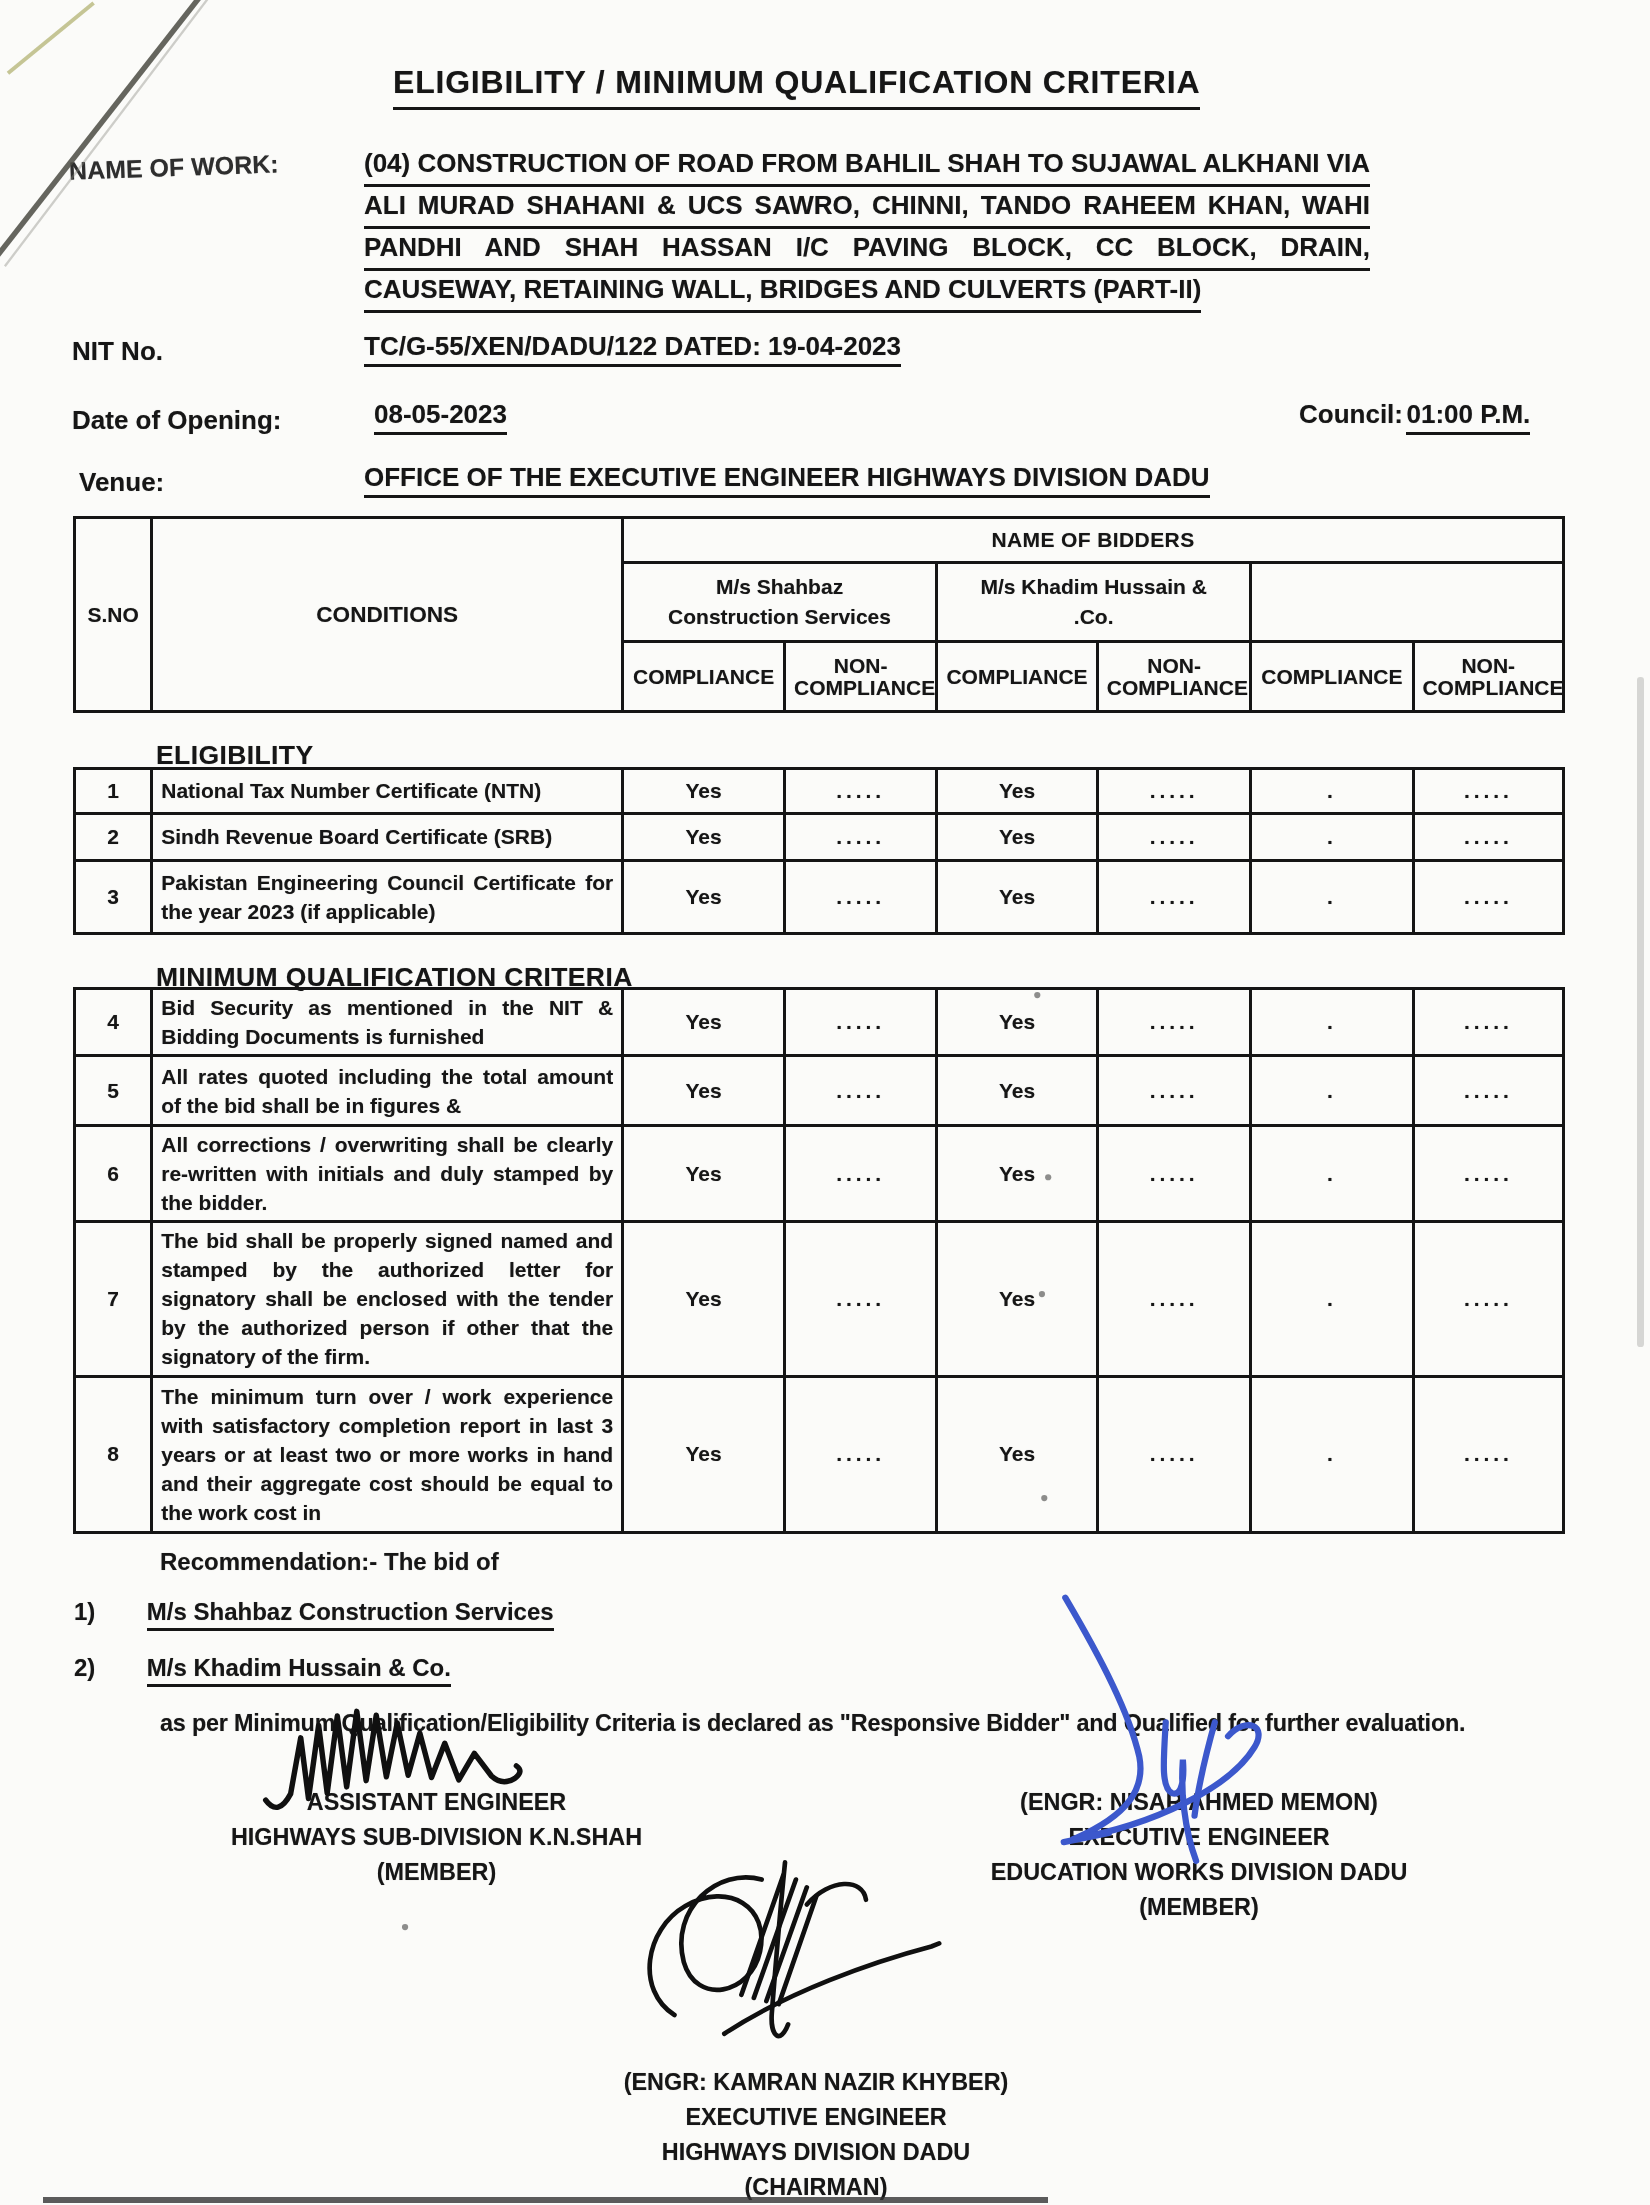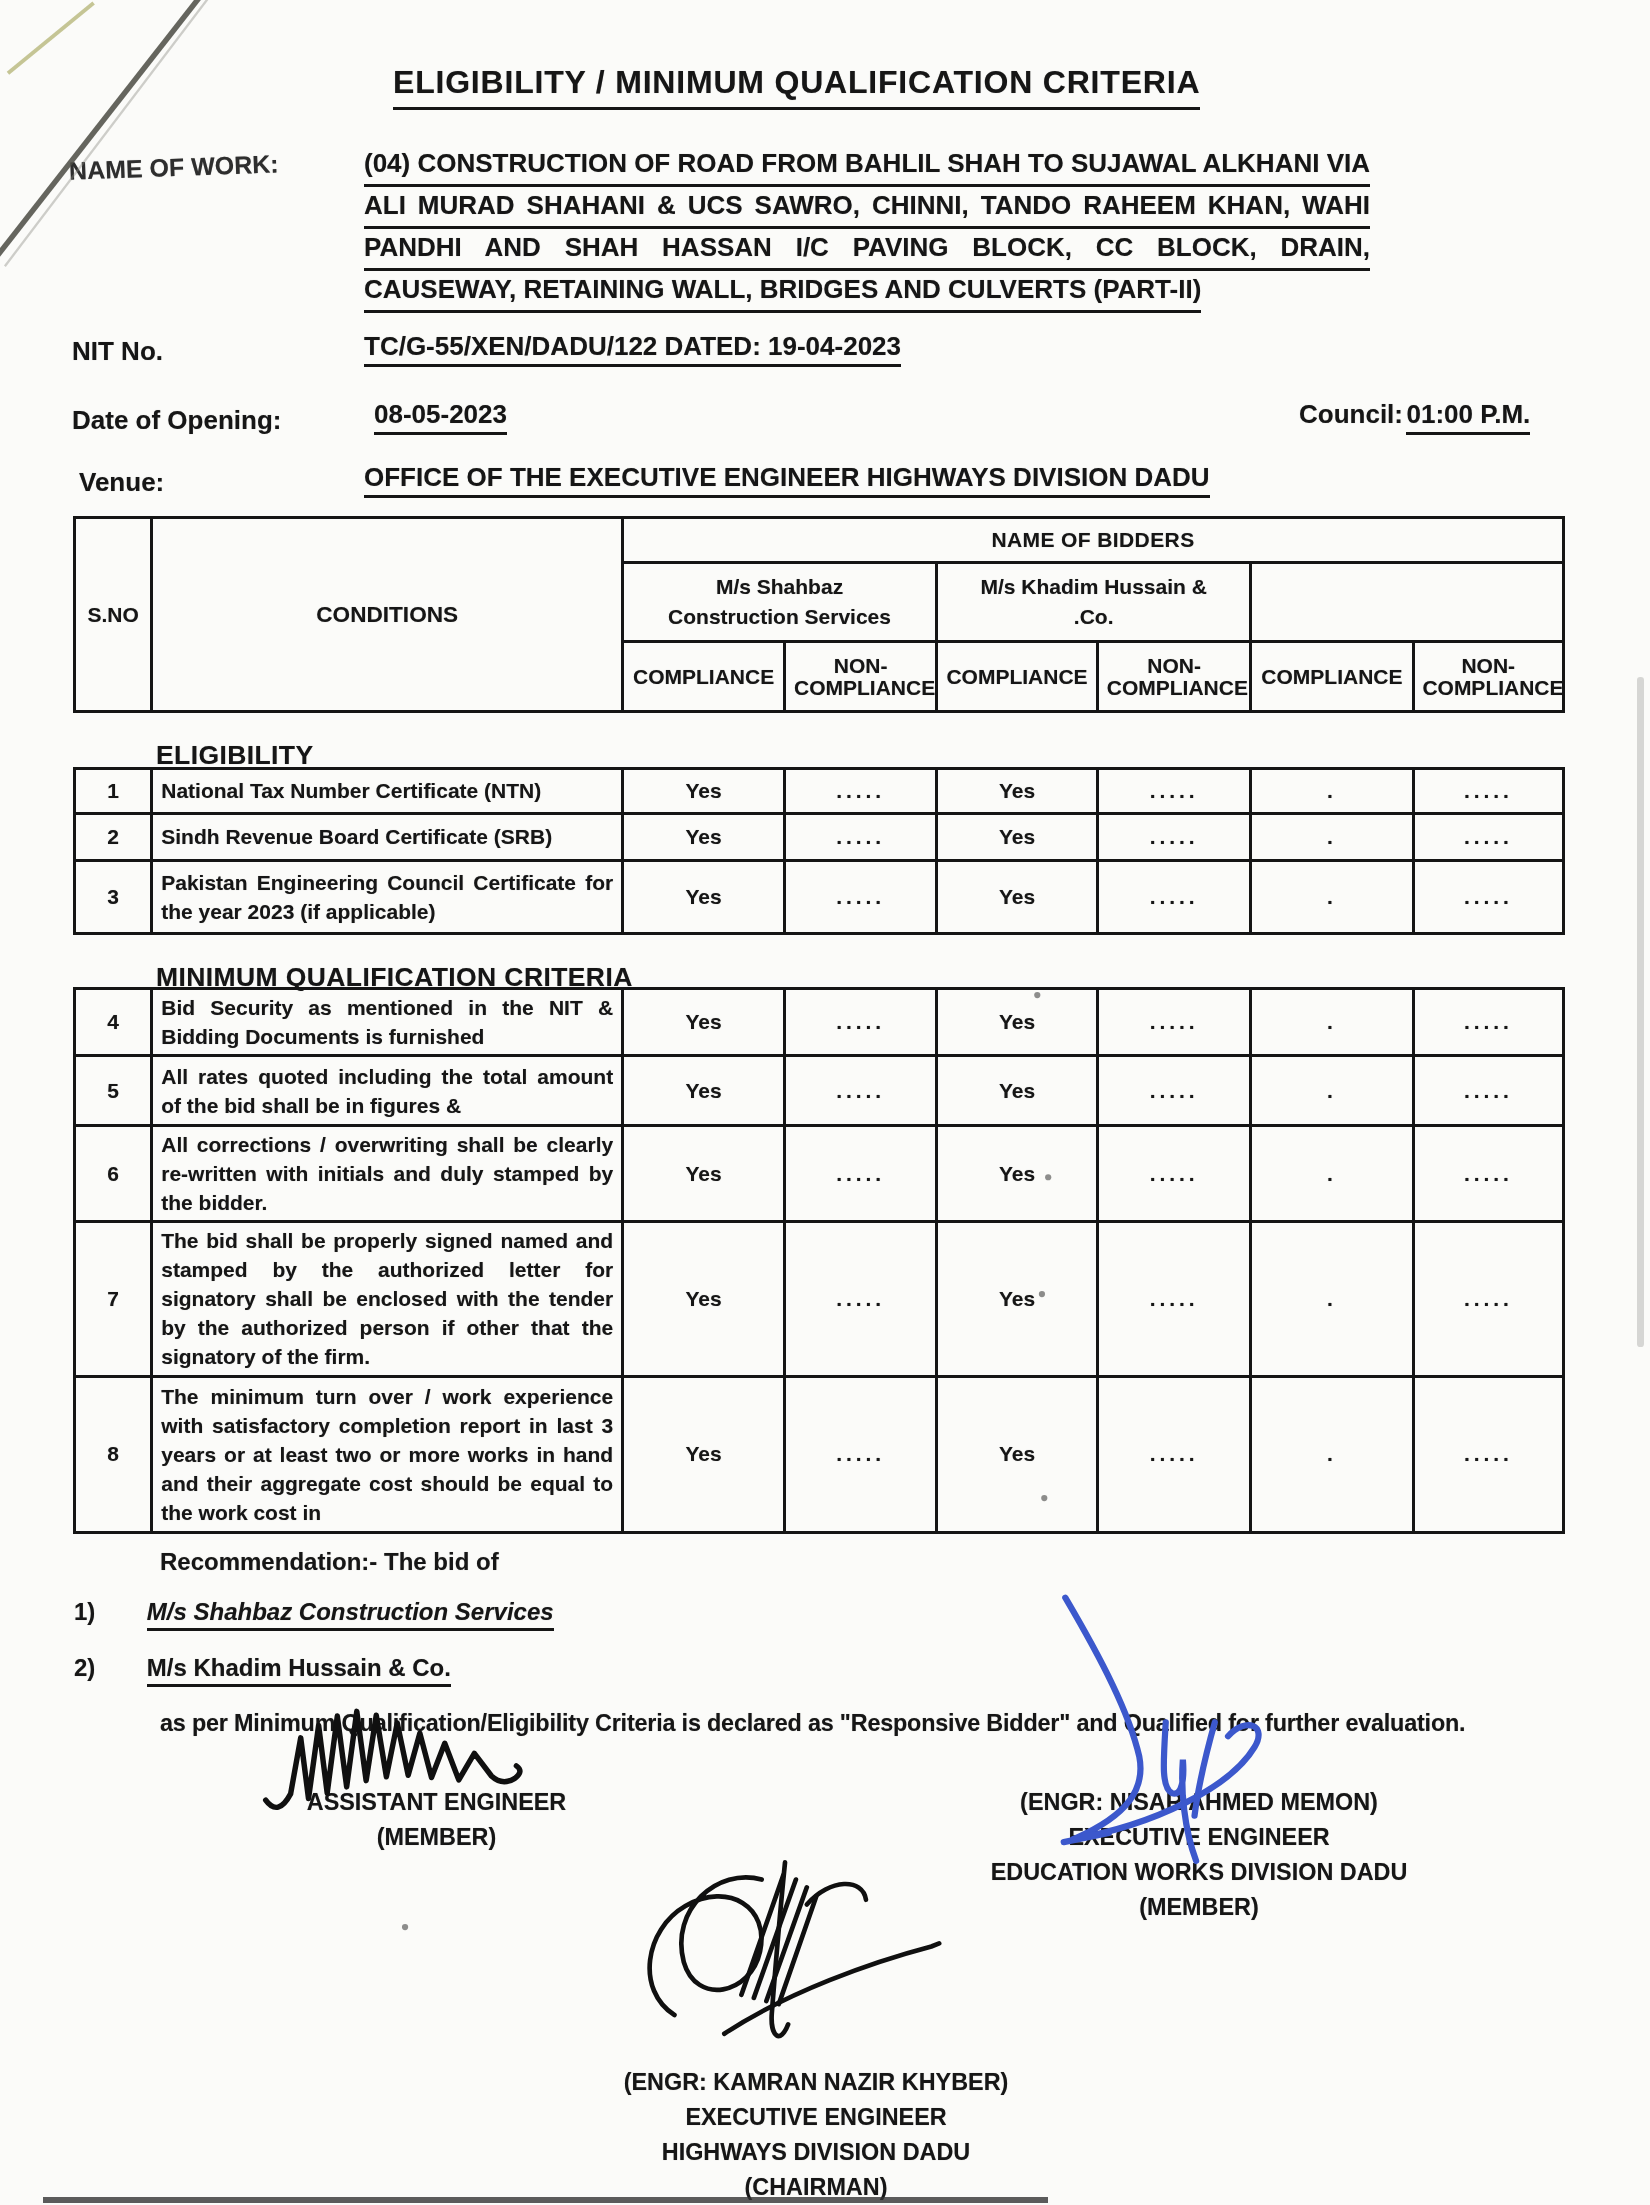--- a/index.html
+++ b/index.html
@@ -265,30 +265,31 @@
       <td class="c dots">.....</td>
       <td class="c dots">.</td>
       <td class="c dots">.....</td>
     </tr>
   </tbody>
     </table>
 
   <div class="abs reco-intro">Recommendation:- The bid of</div>
   <div class="abs" style="left:74px;top:1598px;">
     <span class="reco-num">1)</span>
-    <span class="reco-item" style="margin-left:48px;font-style:italic;">M/s Shahbaz Construction Services</span>
+    <span class="reco-item" style="margin-left:48px;">M/s Shahbaz Construction Services</span>
   </div>
   <div class="abs" style="left:74px;top:1654px;">
     <span class="reco-num">2)</span>
     <span class="reco-item" style="margin-left:48px;">M/s Khadim Hussain &amp; Co.</span>
   </div>
   <div class="abs conclusion">as per Minimum Qualification/Eligibility Criteria is declared as "Responsive Bidder" and Qualified for further evaluation.</div>
 
   <div class="abs sigblock" style="left:156px;top:1785px;width:561px;">
     <div>ASSISTANT ENGINEER</div>
+    <div>HIGHWAYS SUB-DIVISION K.N.SHAH</div>
     <div>(MEMBER)</div>
   </div>
   <div class="abs sigblock" style="left:911px;top:1785px;width:576px;">
     <div>(ENGR: NISAR AHMED MEMON)</div>
     <div>EXECUTIVE ENGINEER</div>
     <div>EDUCATION WORKS DIVISION DADU</div>
     <div>(MEMBER)</div>
   </div>
   <div class="abs sigblock" style="left:528px;top:2028px;width:576px;margin-top:37px;">
     <div>(ENGR: KAMRAN NAZIR KHYBER)</div>

